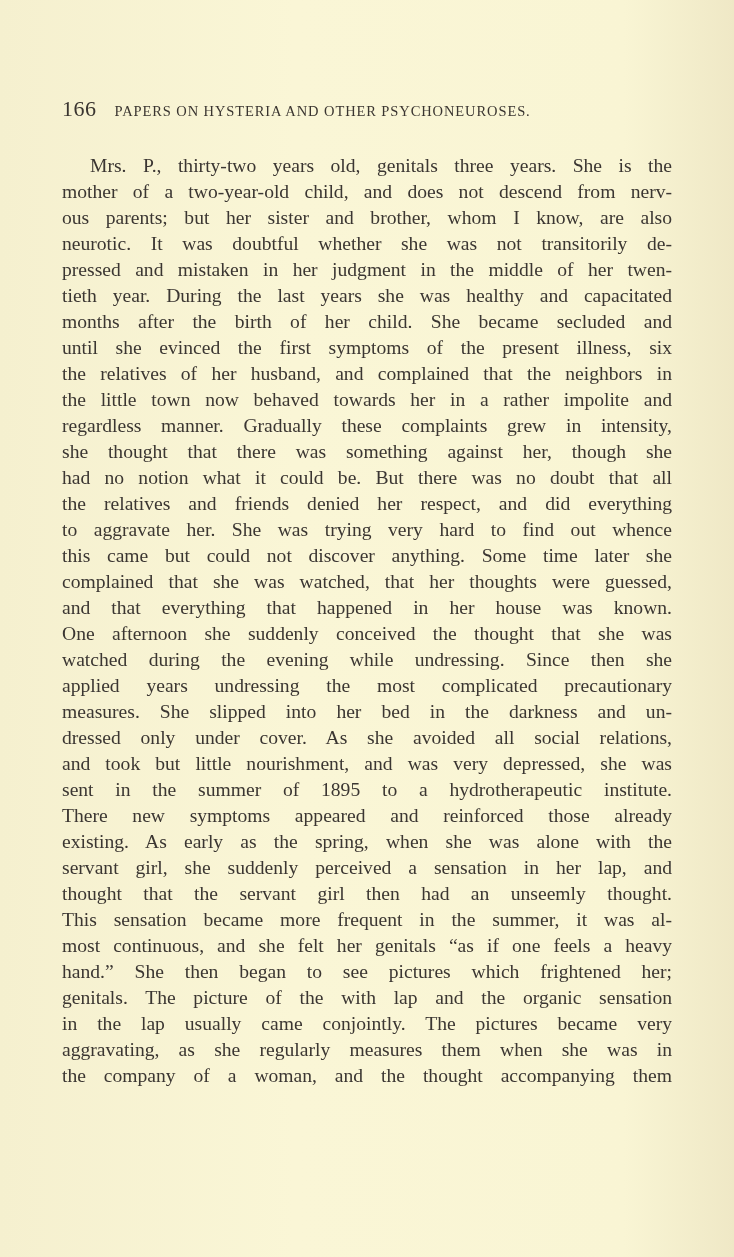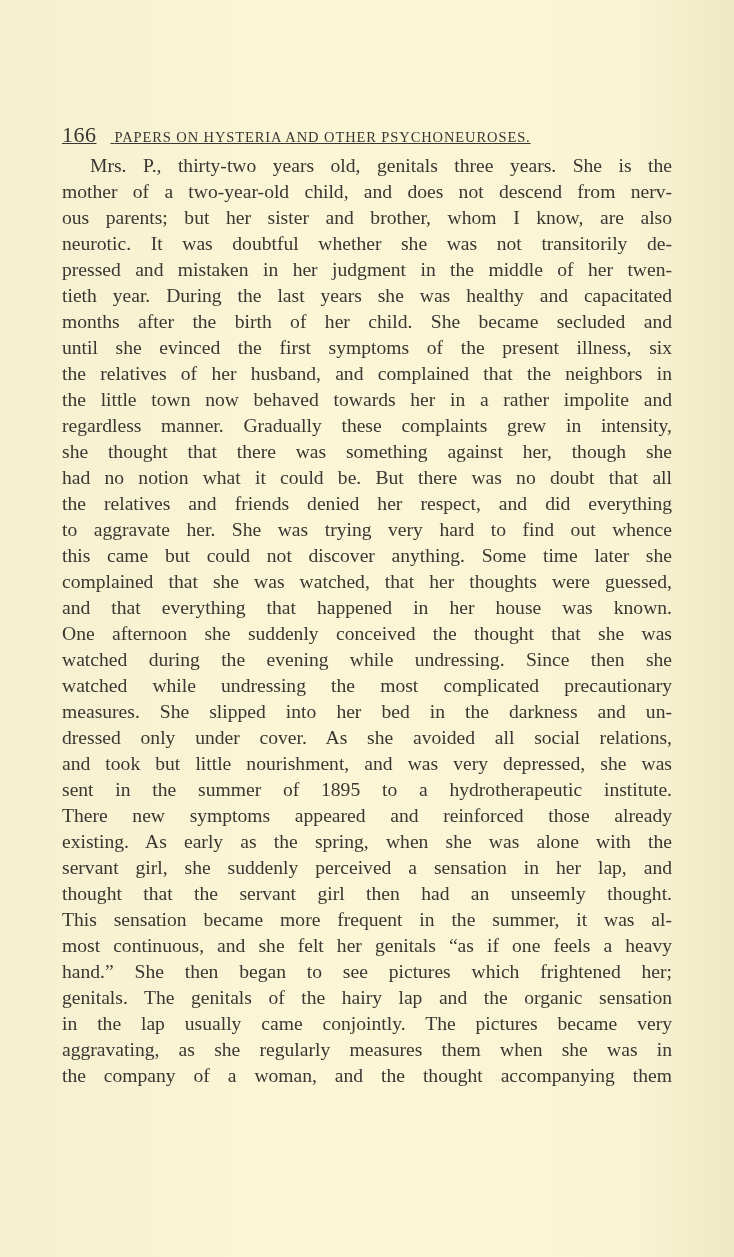--- a/index.html
+++ b/index.html
@@ -16,27 +16,26 @@
     .page {
       position: absolute;
       left: 0; top: 0;
       width: 734px;
       height: 1257px;
       background: linear-gradient(90deg, #f5f0cf 0%, #faf6d6 40%, #f9f5d4 85%, #efe8c6 100%);
     }
     .running-head {
       position: absolute;
       left: 62px;
-      top: 122px;
+      top: 96px;
       width: 560px;
       height: 30px;
       font-family: "Liberation Serif", "DejaVu Serif", serif;
       color: #3a3530;
       white-space: nowrap;
-      text-decoration: underline;
     }
     .page-number {
       font-size: 22px;
       letter-spacing: 0.5px;
       margin-right: 14px;
       vertical-align: baseline;
     }
     .running-title {
       font-size: 14.5px;
       letter-spacing: 0.9px;
@@ -86,30 +85,30 @@
     <span class="line">regardless manner.  Gradually these complaints grew in intensity,</span>
     <span class="line">she thought that there was something against her, though she</span>
     <span class="line">had no notion what it could be.  But there was no doubt that all</span>
     <span class="line">the relatives and friends denied her respect, and did everything</span>
     <span class="line">to aggravate her.  She was trying very hard to find out whence</span>
     <span class="line">this came but could not discover anything.  Some time later she</span>
     <span class="line">complained that she was watched, that her thoughts were guessed,</span>
     <span class="line">and that everything that happened in her house was known.</span>
     <span class="line">One afternoon she suddenly conceived the thought that she was</span>
     <span class="line">watched during the evening while undressing.  Since then she</span>
-    <span class="line">watched while undressing the most complicated precautionary</span>
+    <span class="line">applied years undressing the most complicated precautionary</span>
     <span class="line">measures.  She slipped into her bed in the darkness and un-</span>
     <span class="line">dressed only under cover.  As she avoided all social relations,</span>
     <span class="line">and took but little nourishment, and was very depressed, she was</span>
     <span class="line">sent in the summer of 1895 to a hydrotherapeutic institute.</span>
     <span class="line">There new symptoms appeared and reinforced those already</span>
     <span class="line">existing.  As early as the spring, when she was alone with the</span>
     <span class="line">servant girl, she suddenly perceived a sensation in her lap, and</span>
     <span class="line">thought that the servant girl then had an unseemly thought.</span>
     <span class="line">This sensation became more frequent in the summer, it was al-</span>
     <span class="line">most continuous, and she felt her genitals “as if one feels a heavy</span>
     <span class="line">hand.”  She then began to see pictures which frightened her;</span>
-    <span class="line">genitals.  The genitals of the hairy lap and the organic sensation</span>
+    <span class="line">genitals.  The picture of the with lap and the organic sensation</span>
     <span class="line">in the lap usually came conjointly.  The pictures became very</span>
     <span class="line">aggravating, as she regularly measures them when she was in</span>
     <span class="line">the company of a woman, and the thought accompanying them</span>
   </div>
 </div>
 
 </body></html>

